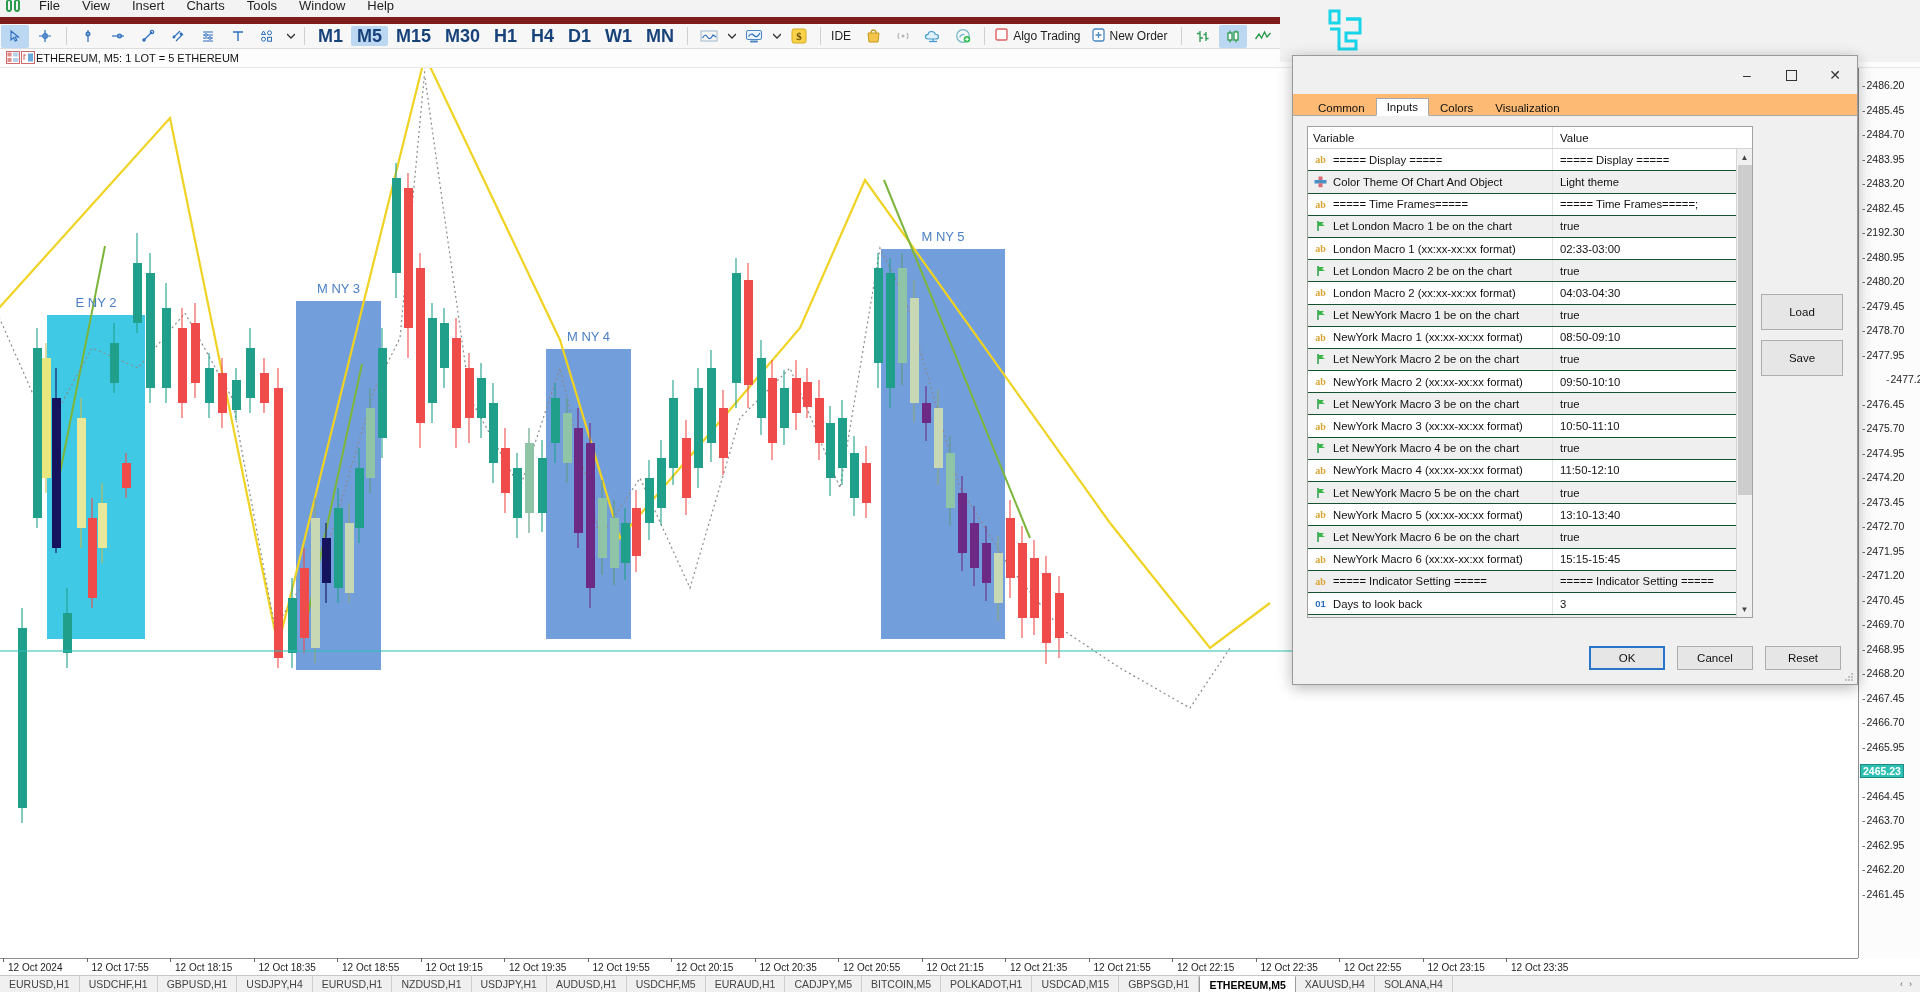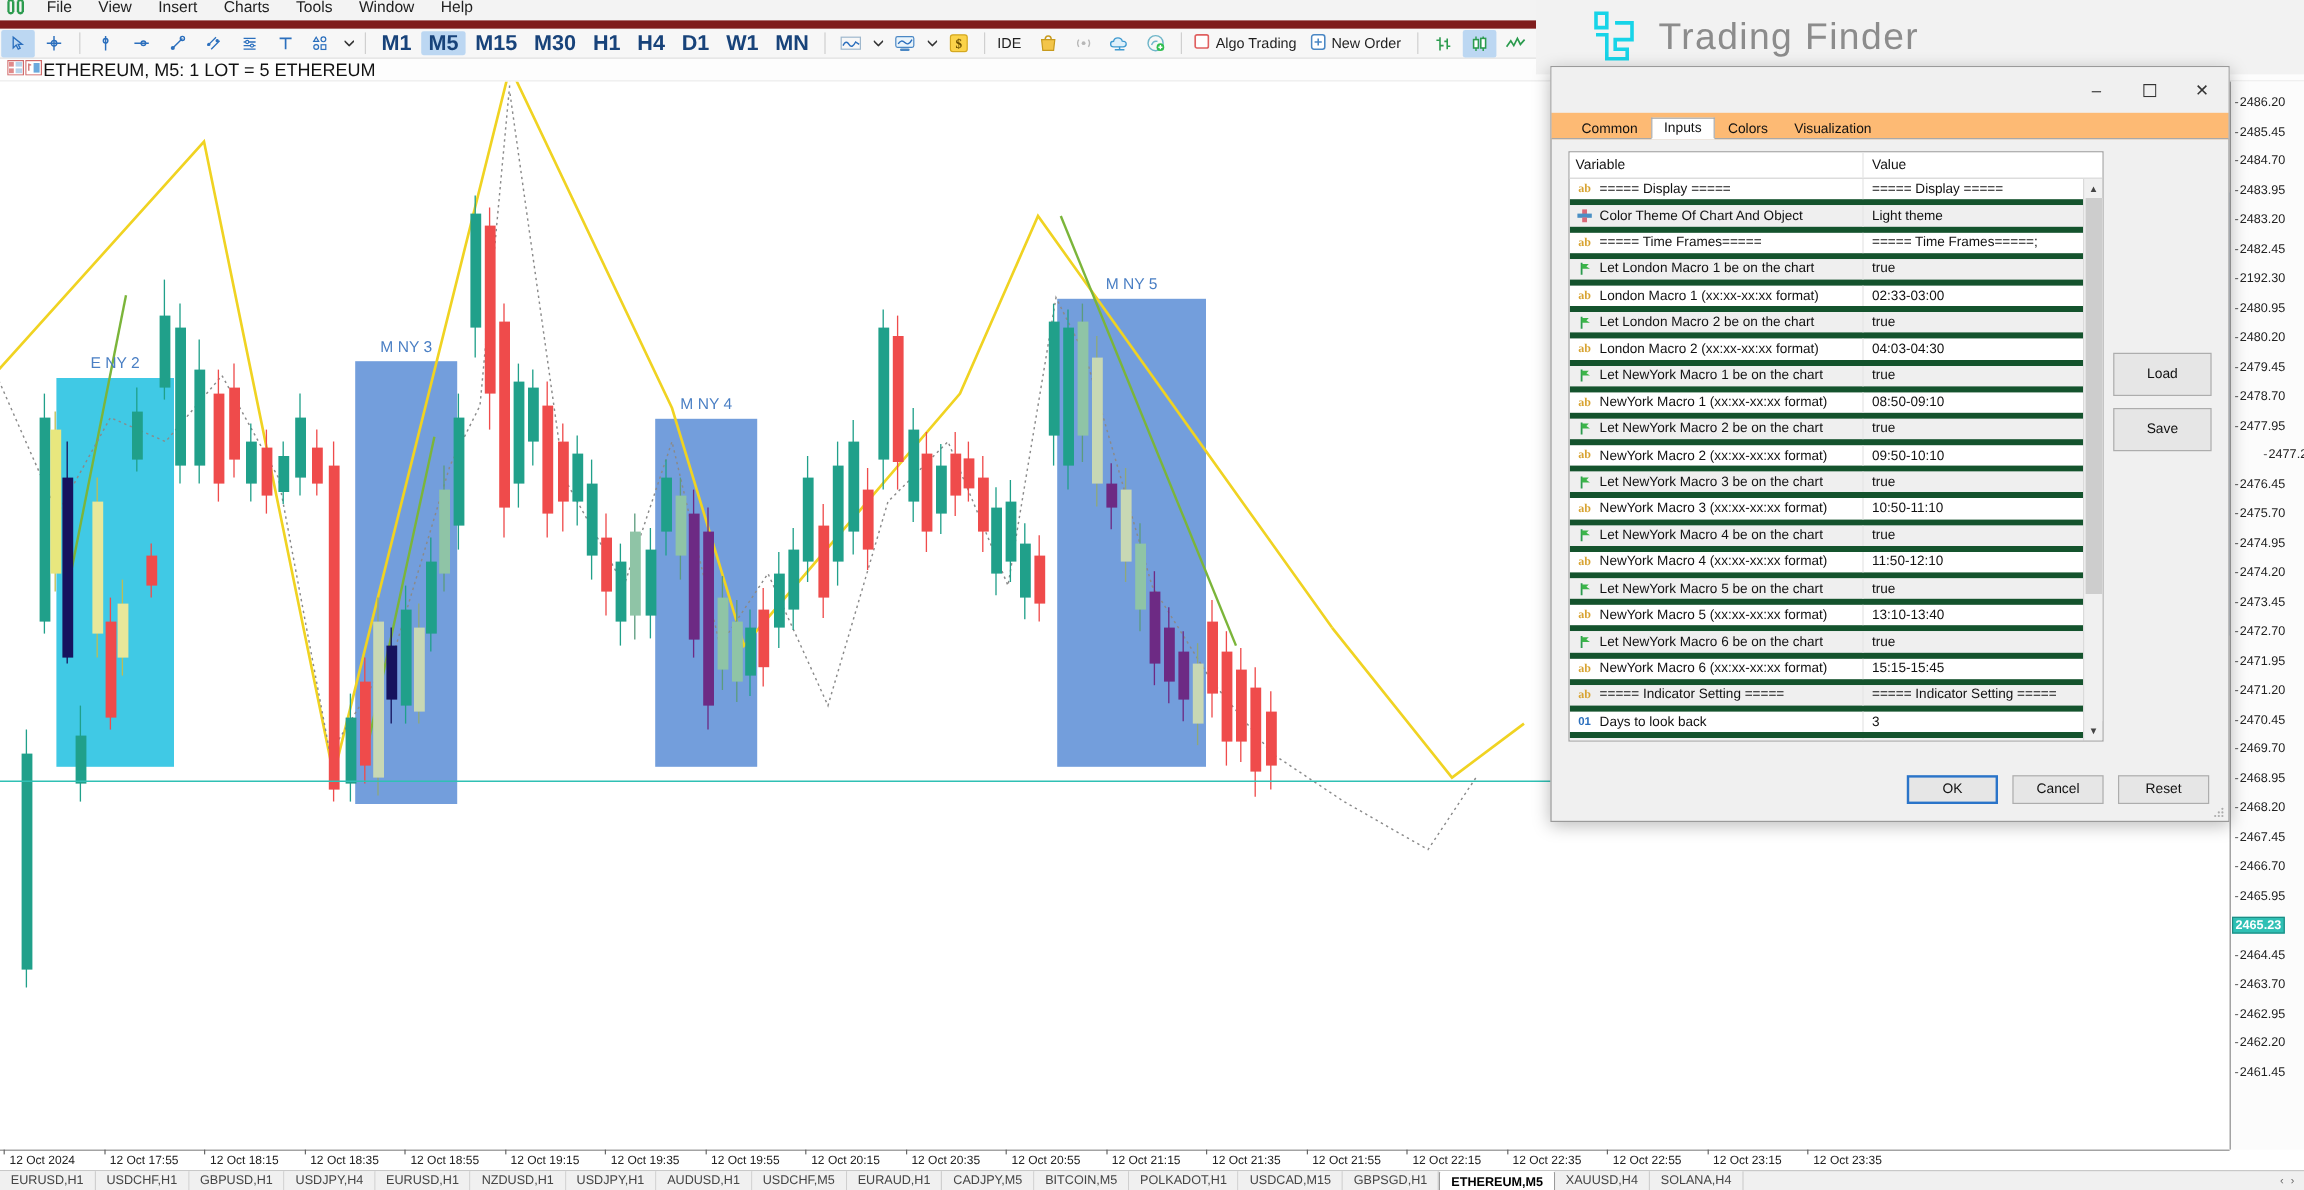--- a/index.html
+++ b/index.html
@@ -61,21 +61,21 @@
   .lvl-bar {
     width:46px; height:15px; border:1px solid #9a9a9a; background:#fff;
     display:flex; align-items:center;
   }
   .lvl-fill { width:11px; height:13px; background:#2fbe4f; }
 
   
   .charttitle {
     position:absolute; top:49px; left:0; width:1920px; height:19px;
     background:#fdfdfd; display:flex; align-items:center; gap:1px;
-    padding-left:6px; font-size:15px; color:#111; border-bottom:1px solid #e8e8e8;
+    padding-left:6px; font-size:11px; color:#111; border-bottom:1px solid #e8e8e8;
   }
 
   
   .chartwrap {
     position:absolute; top:68px; left:0; width:1920px; height:890px;
     background:#fff; overflow:hidden;
   }
   #chartsvg { position:absolute; top:0; left:0; }
 
   
@@ -154,21 +154,21 @@
 
   .dlg-body { flex:1; padding:10px 14px 0 14px; display:flex; gap:8px; }
   .grid-outer {
     flex:1; border:1px solid #a0a0a0; background:#fff;
     display:flex; flex-direction:column; overflow:hidden; height:492px;
   }
   .grid-scroll-host { flex:1; display:flex; overflow:hidden; }
   .grid-rows { flex:1; overflow:hidden; }
   .grid-row {
     display:flex; height:22.2px; align-items:center; font-size:11.3px;
-    border-bottom:5px solid #14532d; color:#111;
+    border-bottom:1px solid #14532d; color:#111;
   }
   .grid-row.head { background:#fff; border-bottom:1px solid #d4d4d4; font-size:11.5px; }
   .grid-row.alt { background:#efefef; }
   .gc-var { width:245px; display:flex; align-items:center; gap:5px; padding-left:5px;
     border-right:1px solid #e4e4e4; height:100%; overflow:hidden; white-space:nowrap; }
   .gc-val { flex:1; padding-left:7px; overflow:hidden; white-space:nowrap; }
   .ico { width:15px; min-width:15px; height:13px; display:flex; align-items:center; justify-content:center; }
   .ico-ab { font-size:10px; font-weight:bold; color:#d8a433; font-family:"Liberation Serif",serif; }
   .ico-o1 { font-size:9.5px; font-weight:bold; color:#2b6fbd; }
   .grid-sb {
@@ -768,21 +768,20 @@
     </div>
 
   <div class="tf-overlay">
     <span>
       <svg width="42" height="46" viewBox="0 0 42 46">
         <path d="M4 4 H13 V16 H4 Z" fill="none" stroke="#17d4e8" stroke-width="3"></path>
         <path d="M4 22 H13 V42 H30 V34 H20 V26 H34 V12 H20" fill="none" stroke="#17d4e8" stroke-width="3"></path>
         <path d="M20 12 H34" fill="none" stroke="#17d4e8" stroke-width="3"></path>
       </svg>
     </span>
-    <span class="tf-word">Trading Finder</span>
   </div>
 
   <div class="dlg">
     <div class="dlg-title">
       <span></span>
       <div class="dlg-title-ctrls">
         <div class="dlg-tbtn">–</div>
         <div class="dlg-tbtn">
           <svg width="11" height="11" viewBox="0 0 11 11">
               <rect x="0.5" y="0.5" width="10" height="10" fill="none" stroke="#333"></rect>

